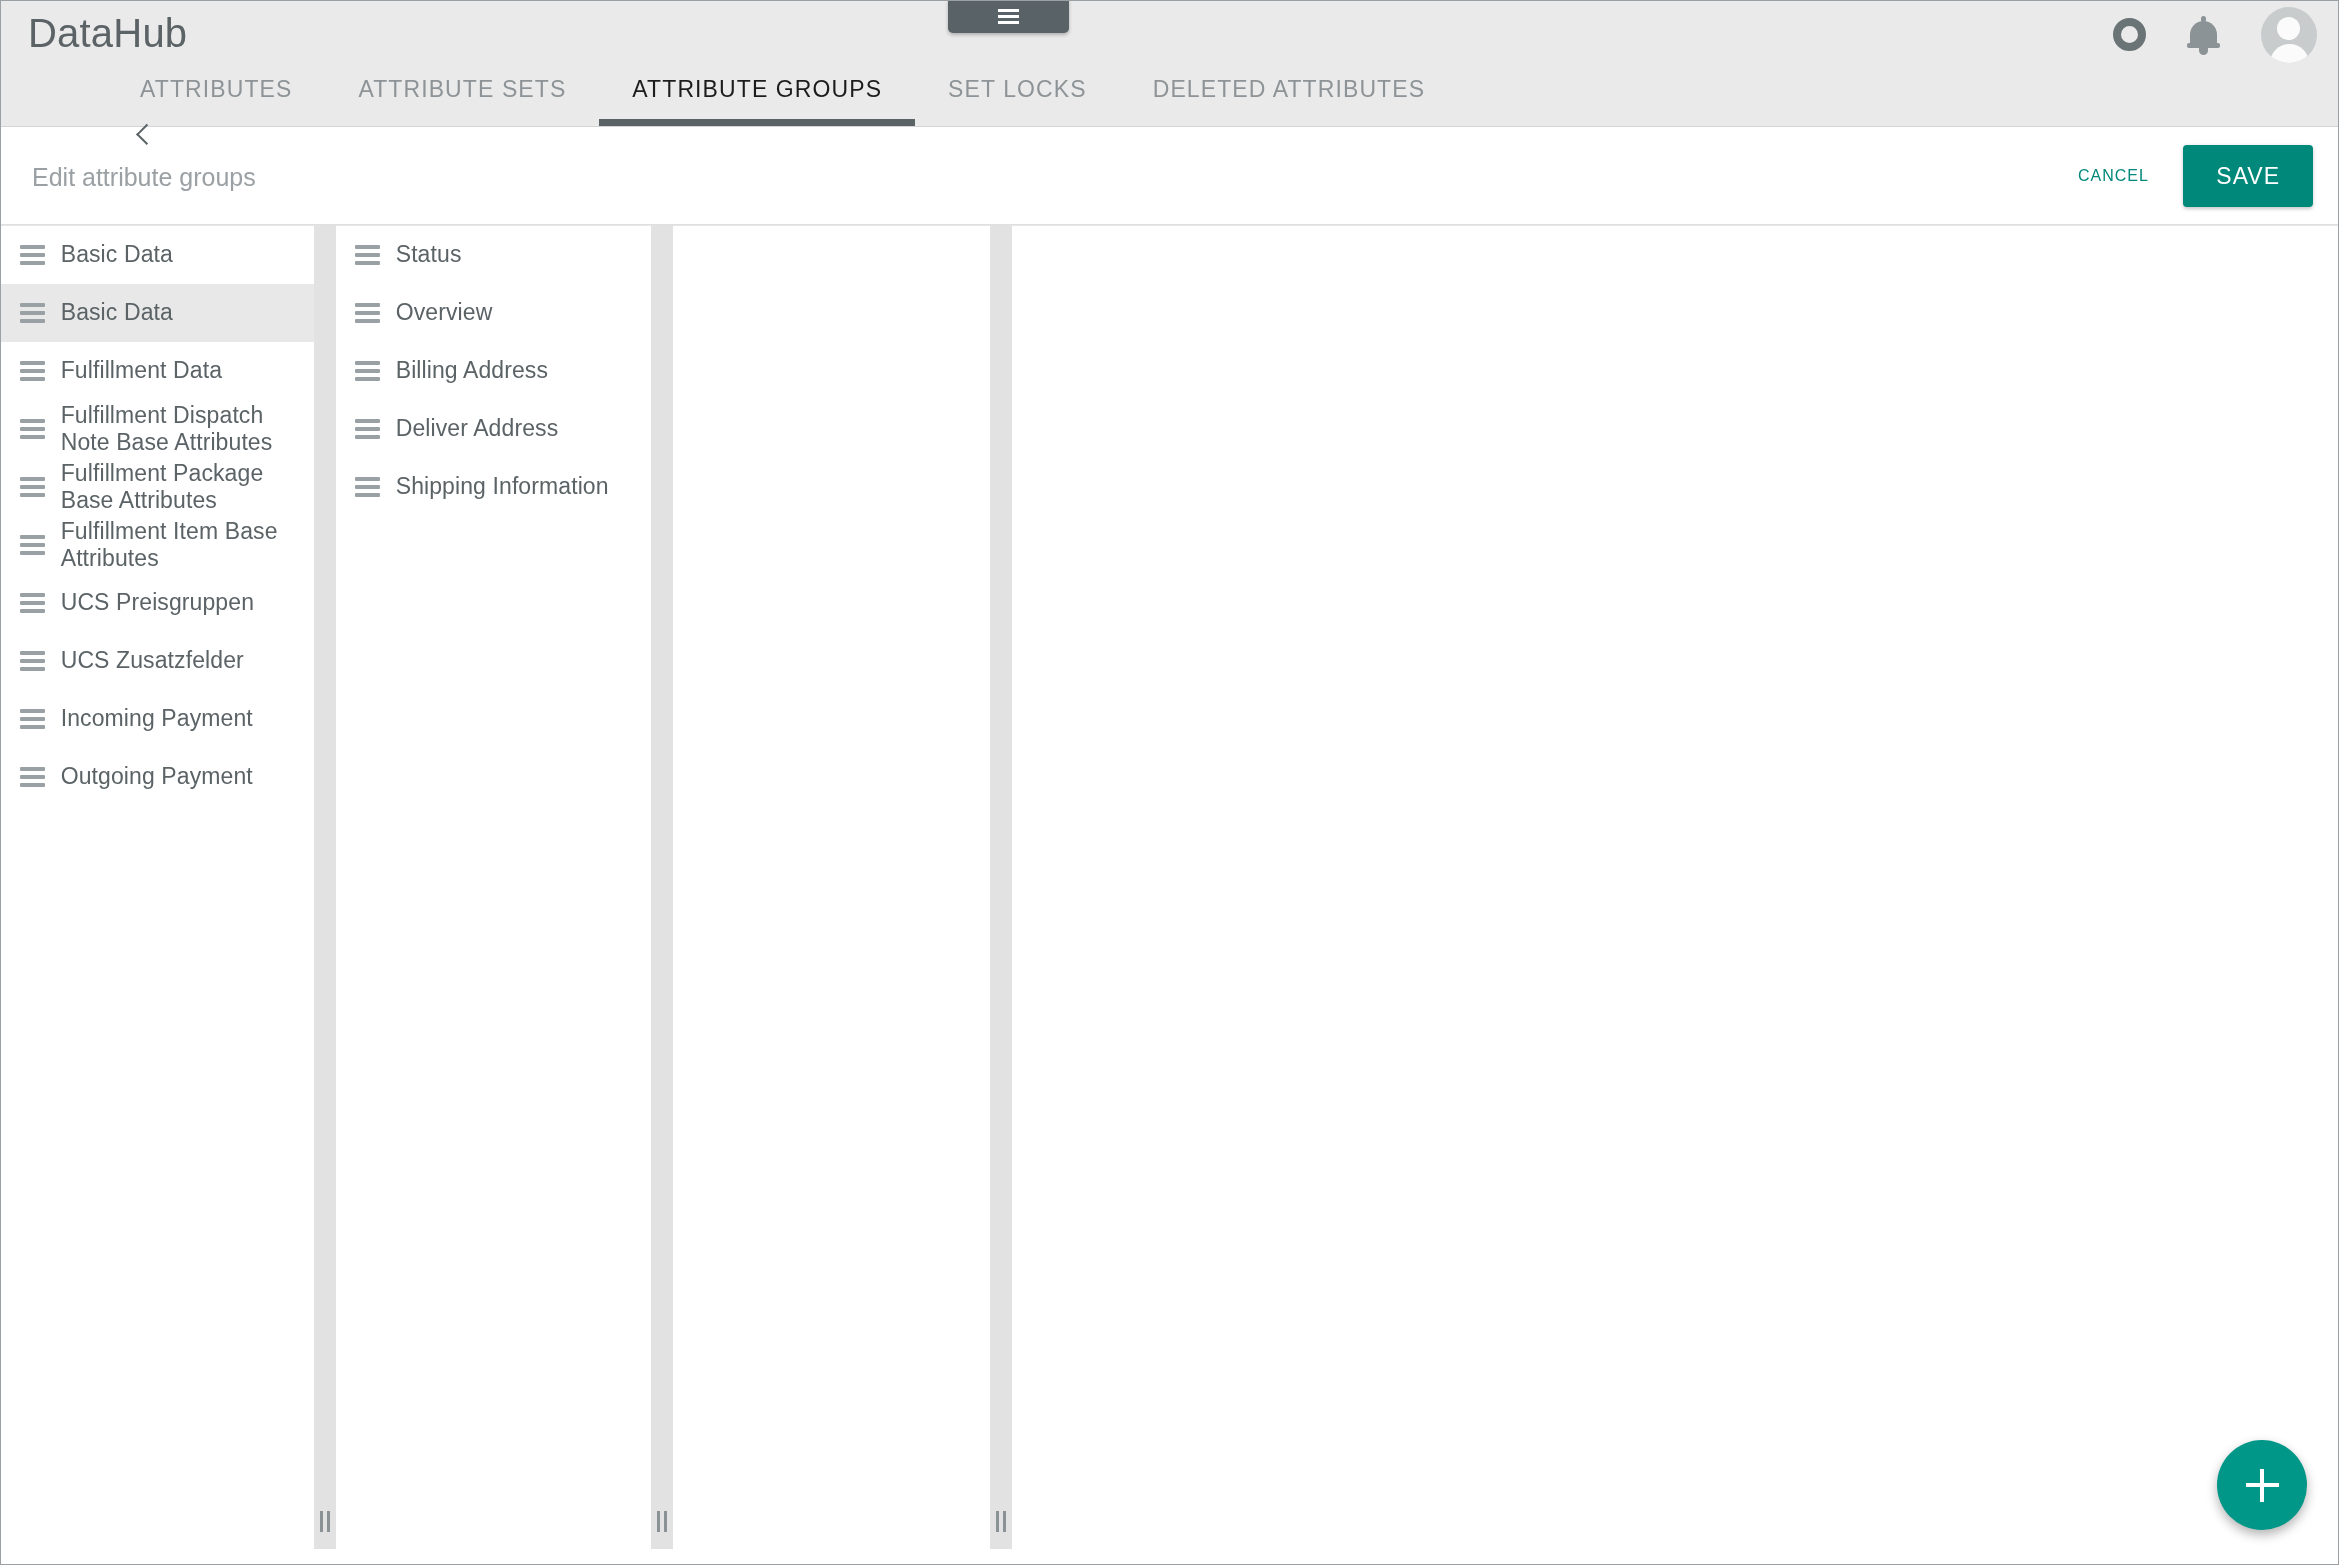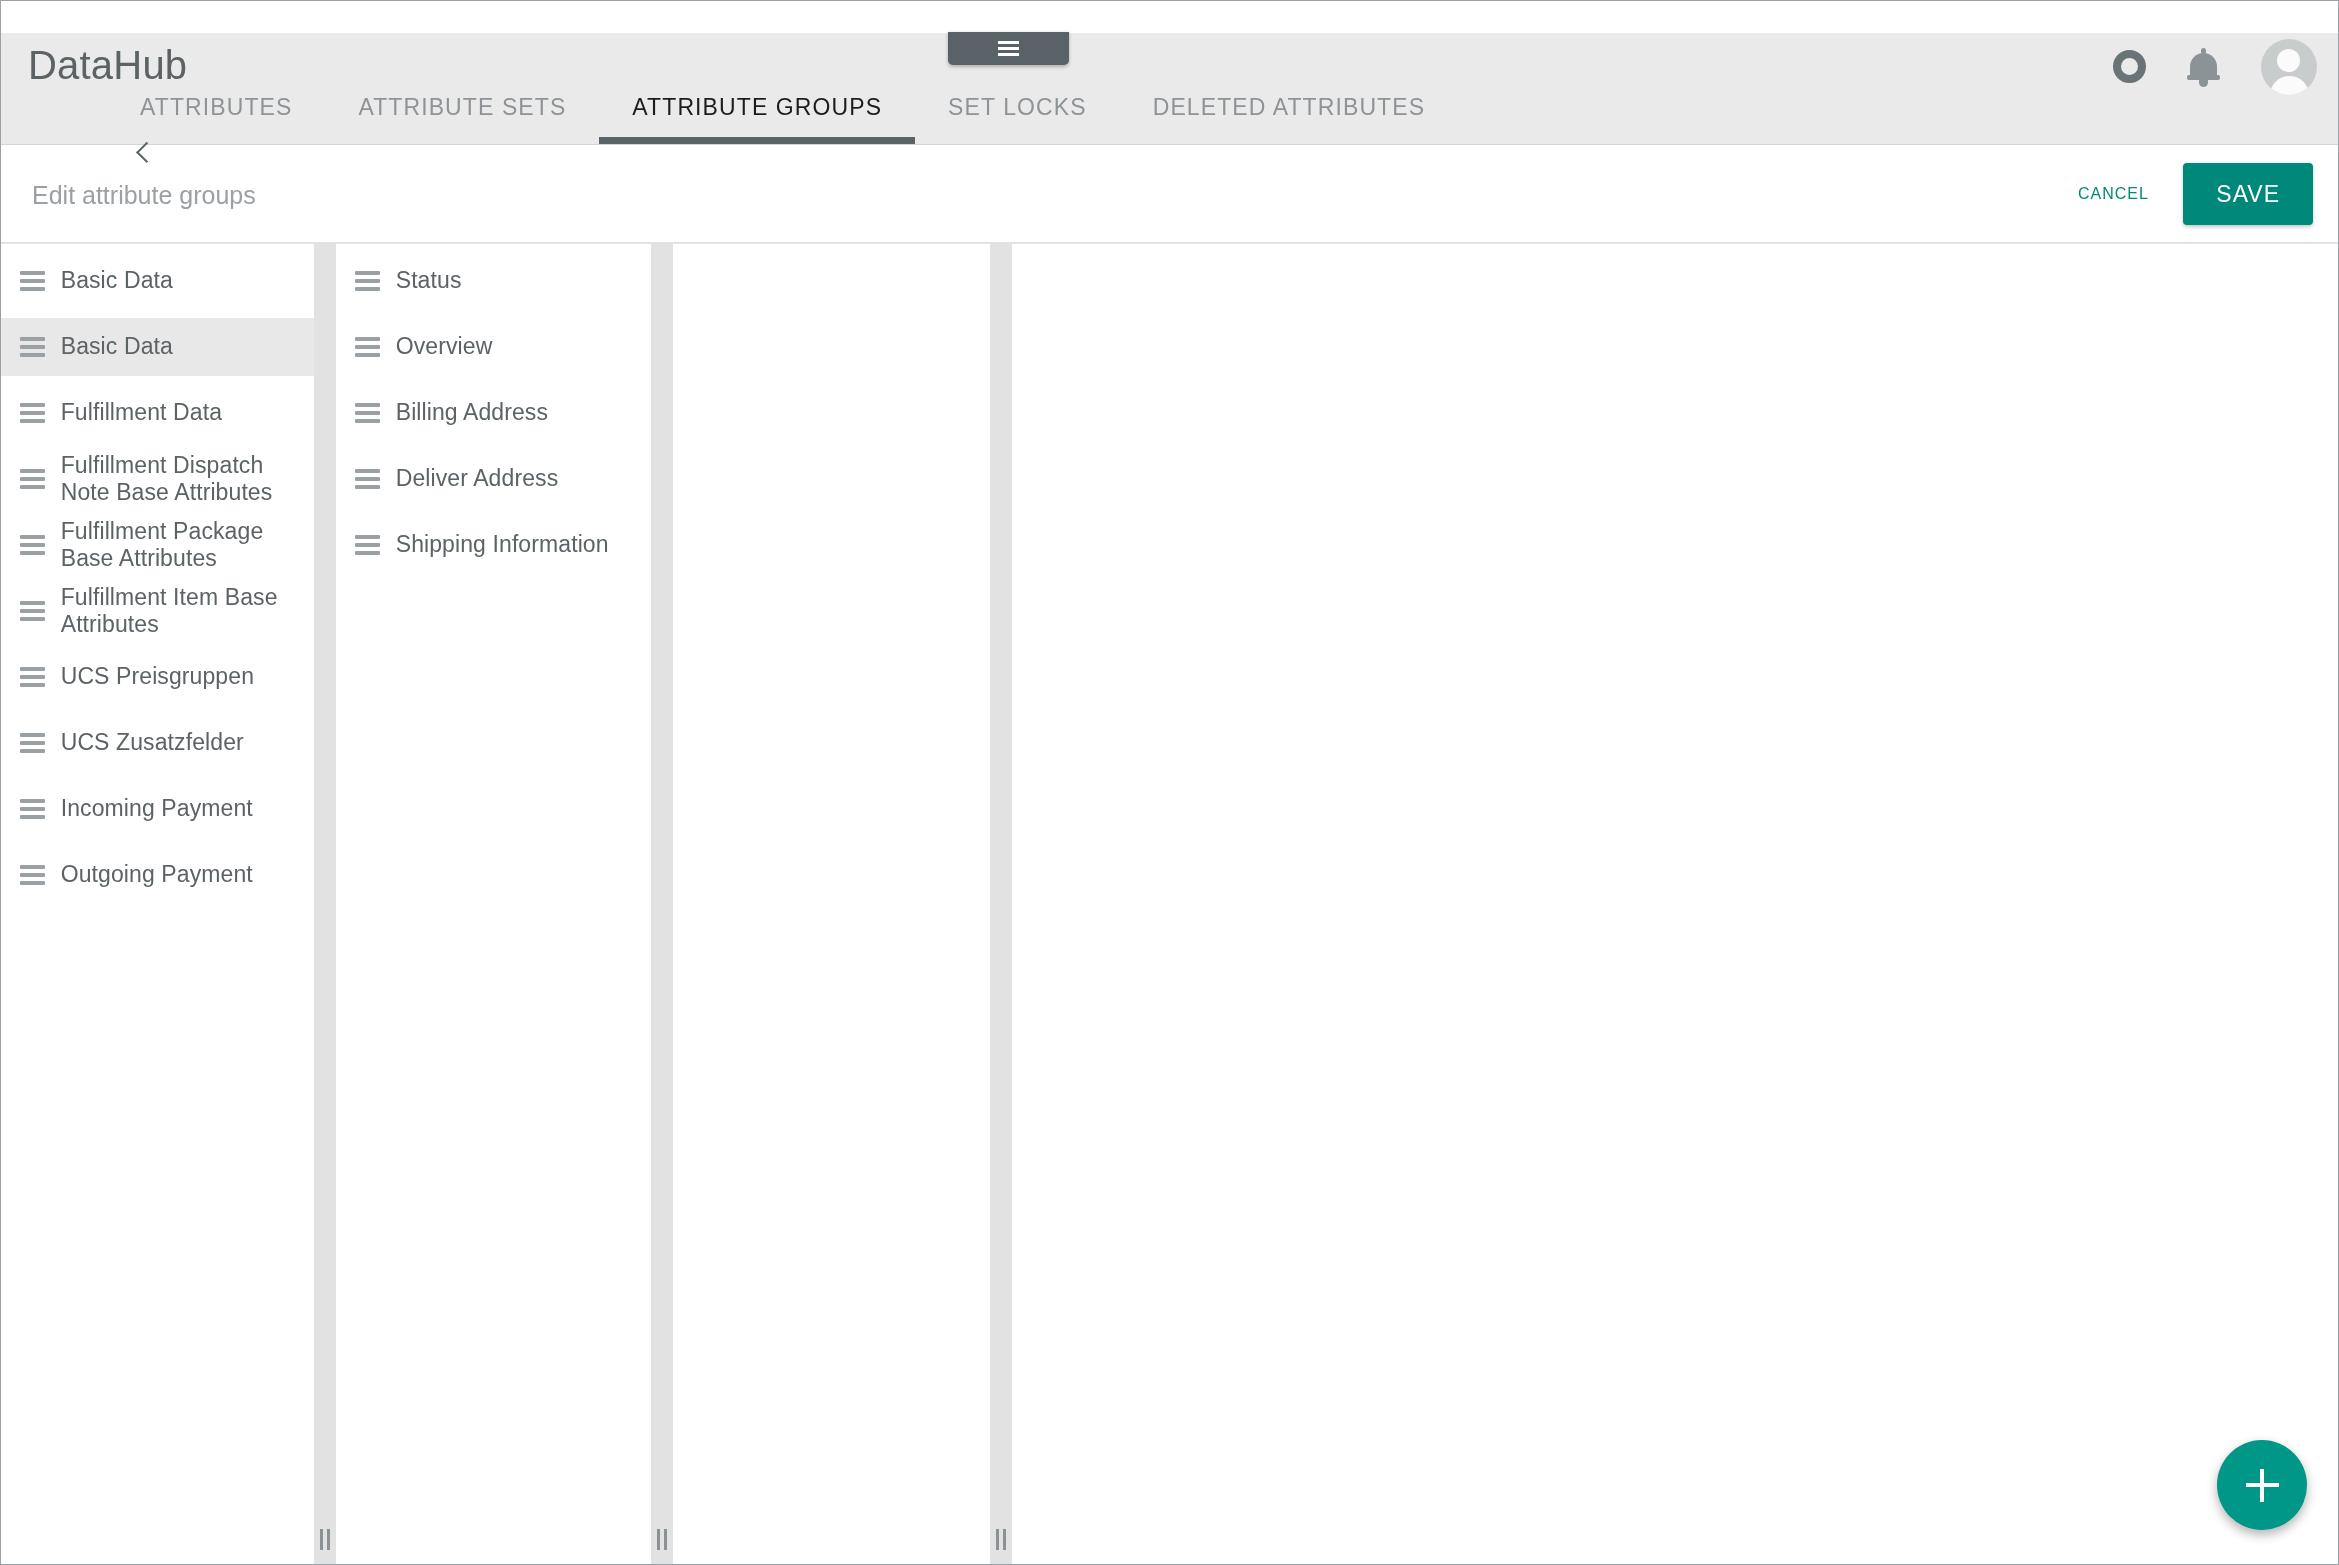--- a/index.html
+++ b/index.html
@@ -15,24 +15,23 @@
     width: 2339px;
     height: 1565px;
     background: #ffffff;
     border: 1px solid #9aa0a3;
     overflow: hidden;
   }
 
   
   .header {
     position: relative;
-    height: 112px;
+    height: 126px;
     background: #eaeaea;
     border-bottom: 1px solid #d4d4d4;
-    margin-top: 32px;
   }
   .brand {
     position: absolute;
     left: 27px;
     top: 9.7px;
     font-size: 40px;
     color: #5b6366;
     letter-spacing: 0.2px;
     font-weight: 400;
   }
@@ -251,21 +250,20 @@
 
   .list { padding: 0; }
   .list-item {
     display: flex;
     align-items: center;
     gap: 15.4px;
     padding: 0 9.7px 0 19.3px;
     min-height: 58px;
     cursor: pointer;
     background: transparent;
-    margin-top: 8px;
   }
   .list-item.selected { background: #e8e8e8; }
   .list-item .dragicon {
     flex: none;
     width: 25px;
     display: flex;
     flex-direction: column;
     gap: 3.9px;
   }
   .list-item .dragicon i {

